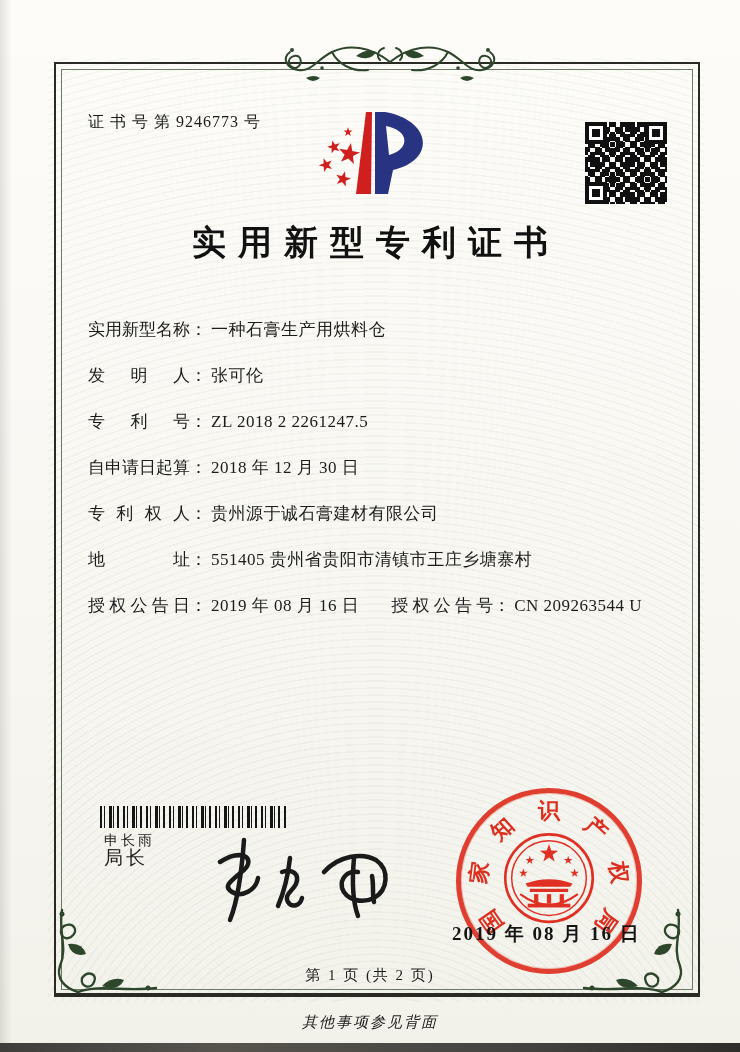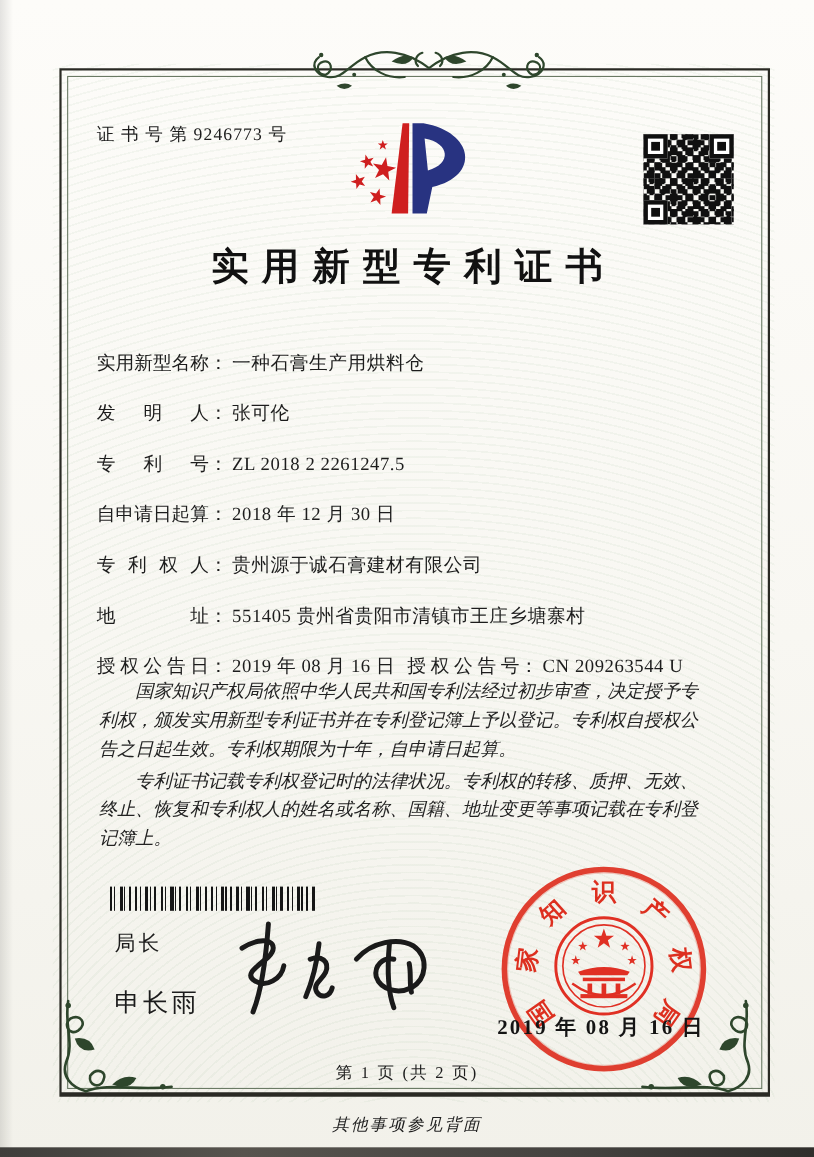--- a/index.html
+++ b/index.html
@@ -22,31 +22,31 @@
       repeating-conic-gradient(rgba(0,0,0,0) 0% 25%,#101010 0% 50%) 3px 5px/14px 14px;}
   .qf{position:absolute;width:14px;height:14px;border:4px solid #101010;background:#fff;}
   .qf::after{content:"";position:absolute;inset:3px;background:#101010;}
   .qf.tl{left:0;top:0}.qf.tr{right:0;top:0}.qf.bl{left:0;bottom:0}
   .title{position:absolute;left:0;top:220px;width:100%;text-align:center;
     font-size:34px;font-weight:700;letter-spacing:12px;text-indent:12px;color:#111;}
   .fields{position:absolute;left:88px;top:318px;width:575px;font-size:17px;}
   .row{display:flex;line-height:23px;margin-bottom:23px;white-space:nowrap;}
   .lab{display:inline-block;width:102px;text-align:justify;text-align-last:justify;}
   .val{margin-left:4px;letter-spacing:0.5px;font-family:Liberation Serif, serif;}
-  .g2{margin-left:11px;display:flex;}
+  .g2{margin-left:32px;display:flex;}
   .paras{position:absolute;left:90px;top:616px;width:560px;font-size:16.5px;line-height:26px;
     font-style:italic;color:#222;}
   .paras p{margin:0 0 3px 0;text-indent:2em;}
   .barcode{position:absolute;left:100px;top:806px;width:188px;height:22px;
     background:repeating-linear-gradient(90deg,
       #151515 0 2px,rgba(0,0,0,0) 2px 4px,#151515 4px 5px,rgba(0,0,0,0) 5px 9px,
       #151515 9px 12px,rgba(0,0,0,0) 12px 13px,#151515 13px 14px,rgba(0,0,0,0) 14px 17px,
       #151515 17px 19px,rgba(0,0,0,0) 19px 23px);}
   .officer-title{position:absolute;left:104px;top:845px;font-size:19px;letter-spacing:3px;}
-  .officer-name{position:absolute;left:104px;top:896px;font-size:23px;letter-spacing:3px;}
+  .officer-name{position:absolute;left:104px;top:832px;font-size:14px;letter-spacing:3px;}
   .signature{position:absolute;left:192px;top:828px;z-index:3;}
   .seal{position:absolute;left:456px;top:788px;width:186px;height:186px;z-index:4;}
   .seal-ring{position:absolute;inset:0;border:5px solid rgba(221,47,31,0.92);border-radius:50%;
     box-shadow:inset 0 0 0 1px rgba(221,47,31,0.25);}
   .seal-char{position:absolute;left:50%;top:50%;font-size:22px;font-weight:700;color:#dd2f1f;}
   .sc0{transform:translate(-50%,-50%) rotate(-125deg) translateY(-70px);}
   .sc1{transform:translate(-50%,-50%) rotate(-83deg)  translateY(-70px);}
   .sc2{transform:translate(-50%,-50%) rotate(-42deg)  translateY(-70px);}
   .sc3{transform:translate(-50%,-50%) rotate(0deg)    translateY(-70px);}
   .sc4{transform:translate(-50%,-50%) rotate(42deg)   translateY(-70px);}
@@ -177,24 +177,20 @@
         <span>：</span>
         <span class="val">2019 年 08 月 16 日</span>
       <span class="g2">
         <span class="lab">授权公告号</span>
           <span>：</span>
           <span class="val">CN 209263544 U</span>
       </span>
     </div>
   </div>
 
-  <div class="paras">
-    <p>国家知识产权局依照中华人民共和国专利法经过初步审查，决定授予专利权，颁发实用新型专利证书并在专利登记簿上予以登记。专利权自授权公告之日起生效。专利权期限为十年，自申请日起算。</p>
-    <p>专利证书记载专利权登记时的法律状况。专利权的转移、质押、无效、终止、恢复和专利权人的姓名或名称、国籍、地址变更等事项记载在专利登记簿上。</p>
-  </div>
 
   <div class="barcode"></div>
 
   <div class="officer-title">局长</div>
   <div class="officer-name">申长雨</div>
 
   <svg class="signature" width="215" height="100" viewBox="0 0 215 100">
     <g fill="none" stroke="#1a1a1a" stroke-width="4.5" stroke-linecap="round">
       <path d="M28,34 C50,20 64,30 52,42 C40,52 30,58 40,64 C50,70 64,62 66,50"></path>
       <path d="M52,12 C50,40 46,72 38,92"></path>

